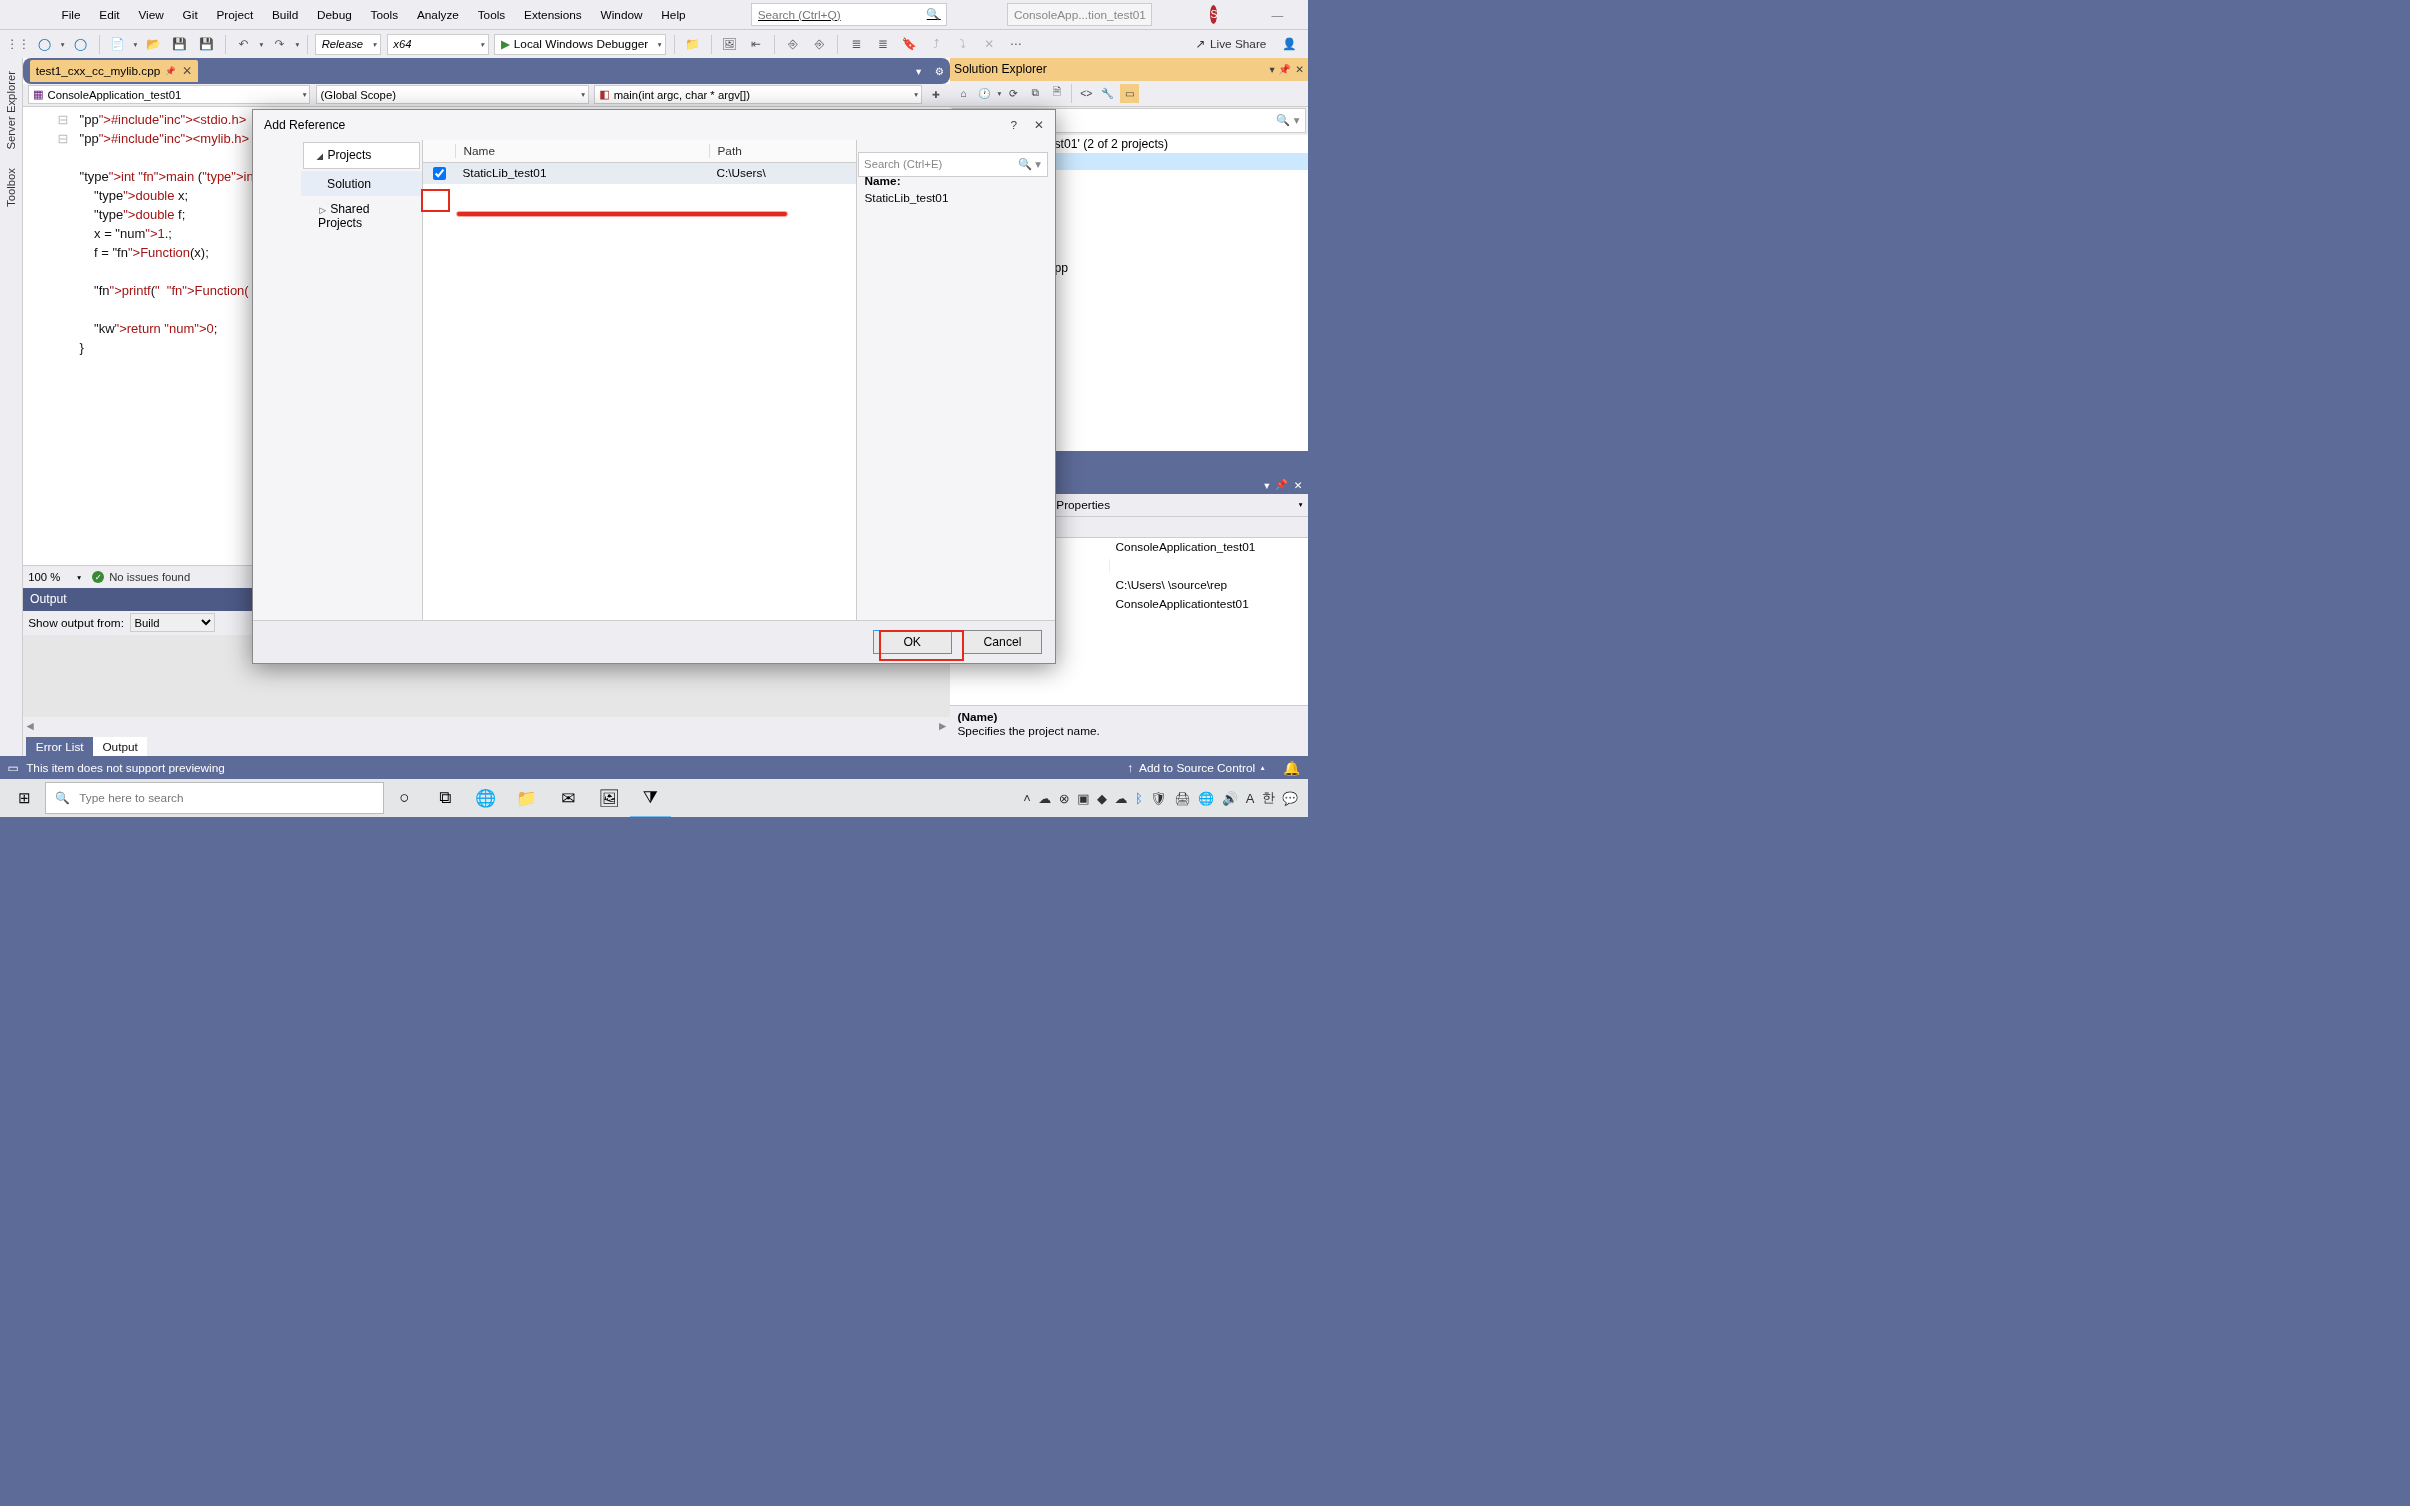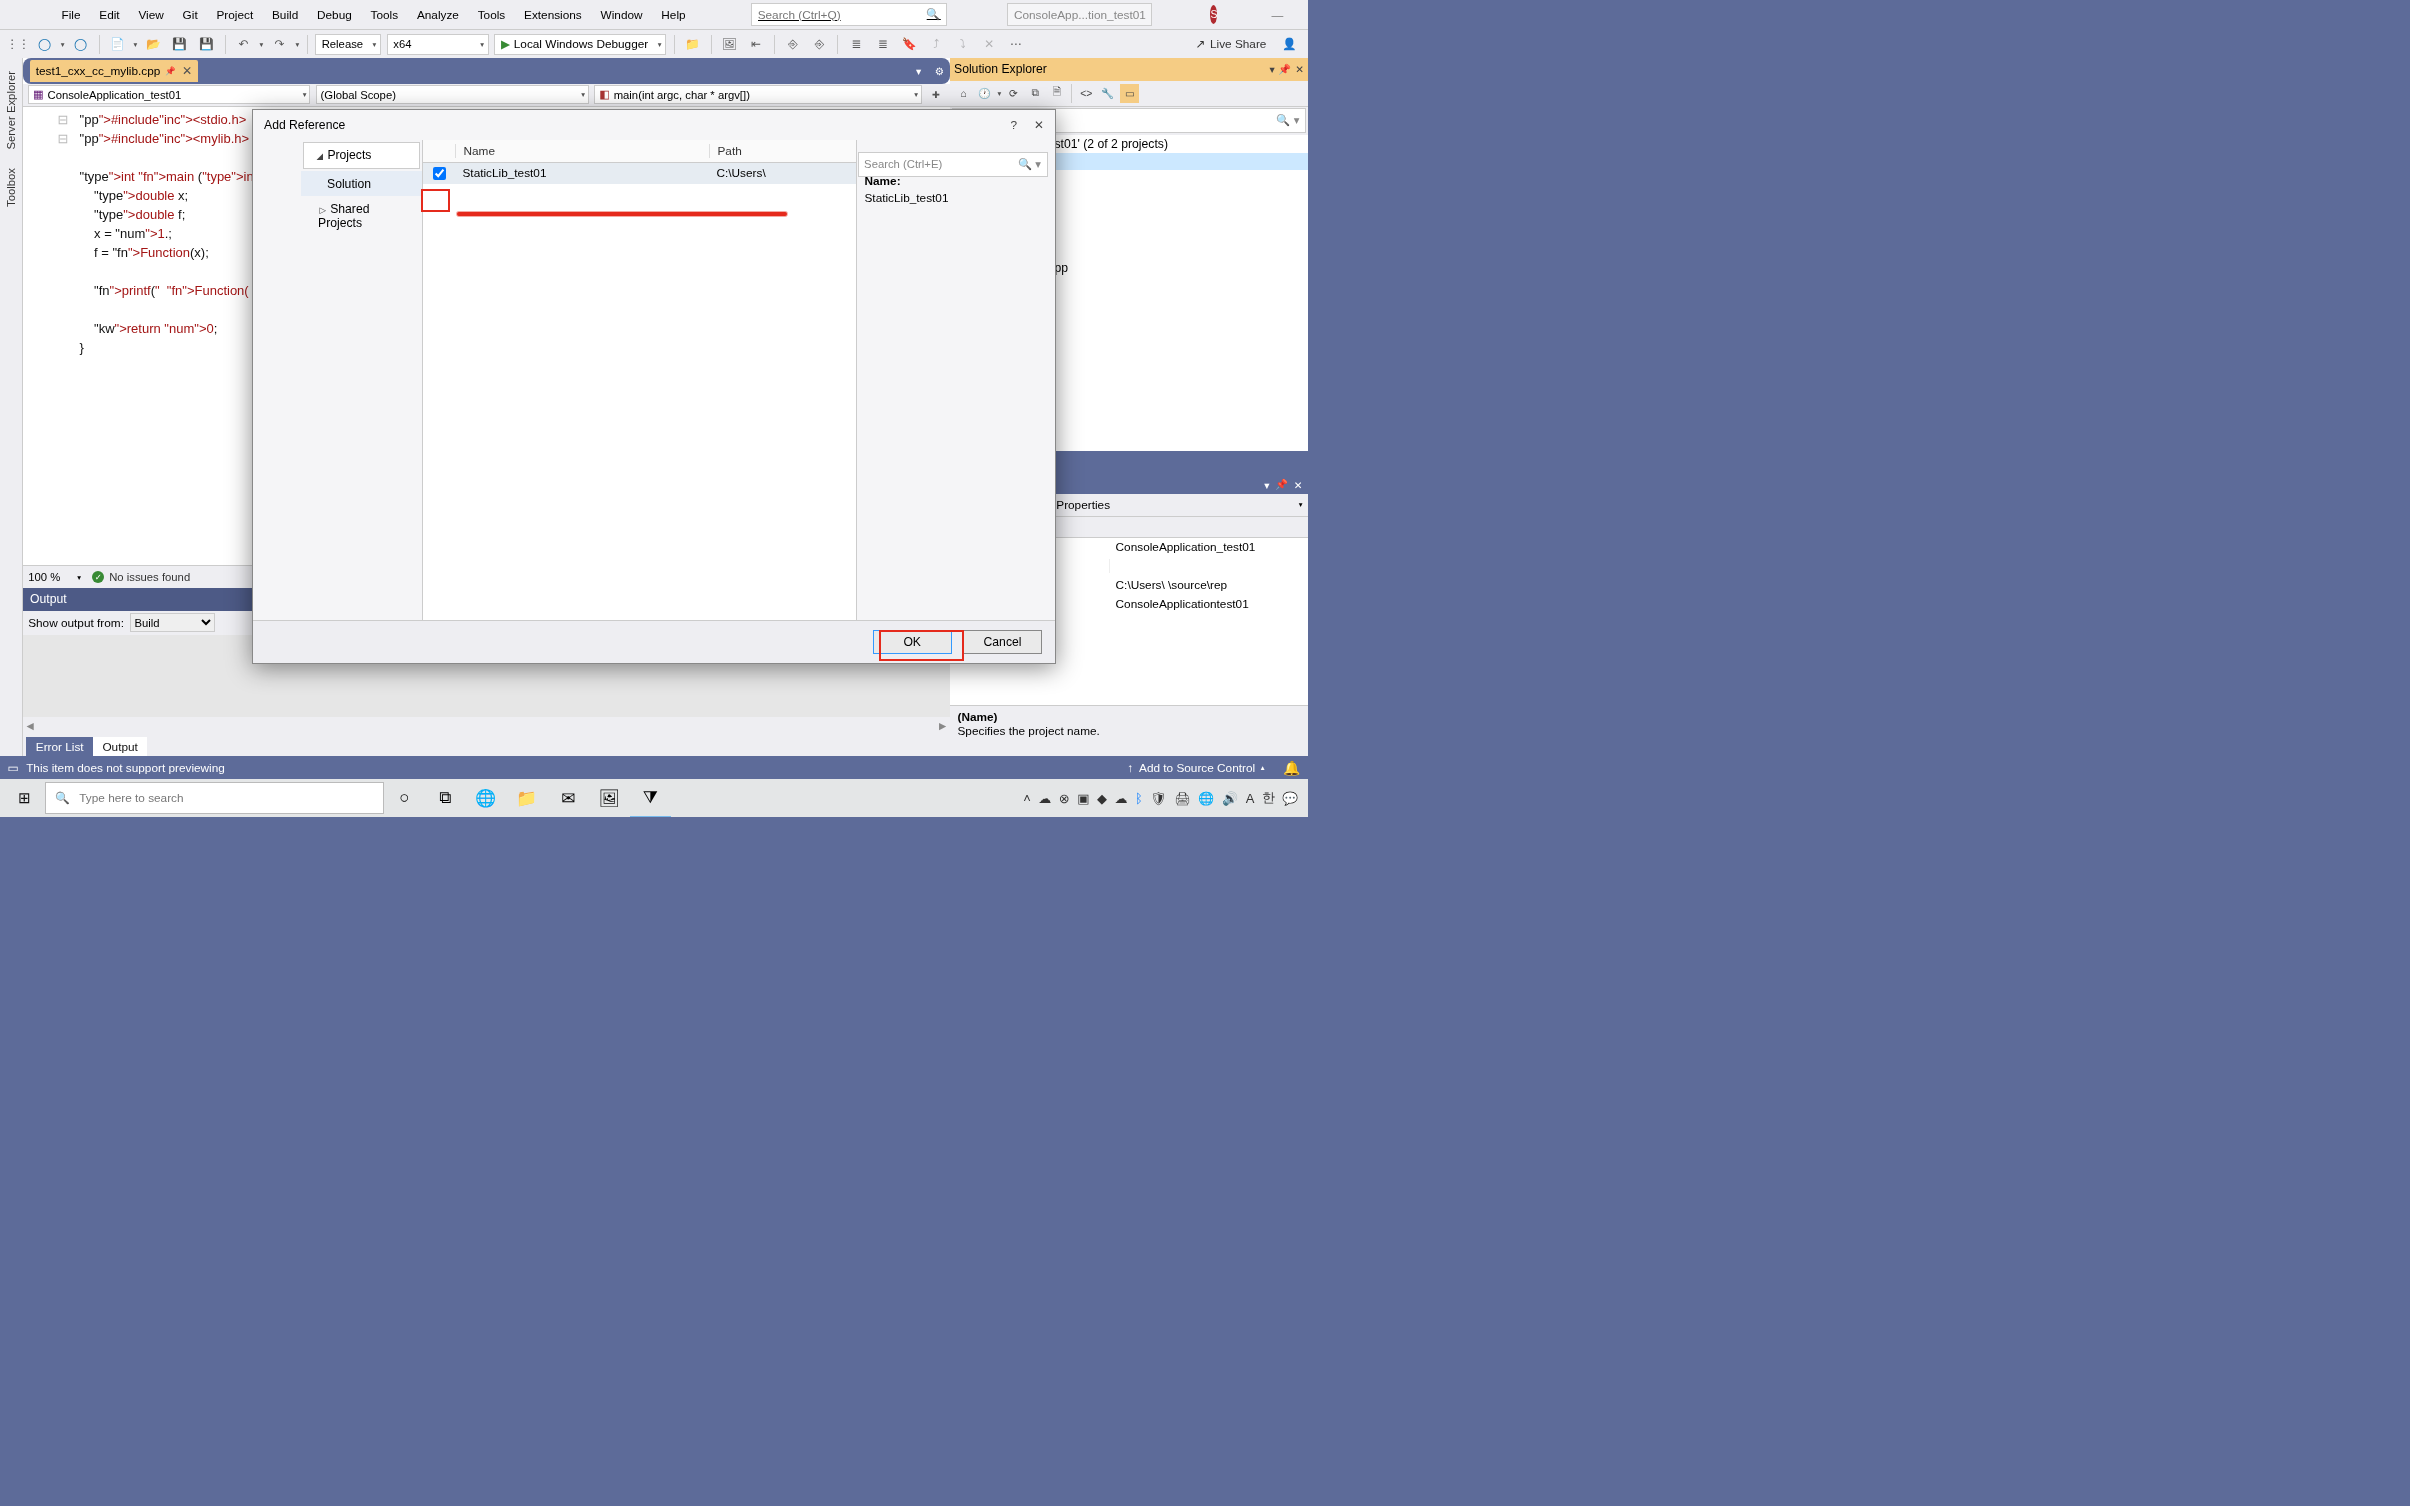--- a/index.html
+++ b/index.html
@@ -15,21 +15,21 @@
   .sol-name-box { margin-left:21px; width:160px; height:22.6px; background:#F5F5F7; border:0.9px solid #ccc; display:flex; align-items:center; padding:0 5.6px; color:#888; }
   .avatar { width:19px; height:19px; border-radius:50%; background:#B02A30; color:#fff; font-size:10.4px; display:flex; align-items:center; justify-content:center; margin-left:19px; }
   .winbtns { margin-left:auto; display:flex; }
   .winbtns div { width:42px; height:28px; display:flex; align-items:center; justify-content:center; color:#777; }
 
   
   .toolbar { height:29px; background:#EEEEF2; border-top:0.9px solid #ccc; display:flex; align-items:center; padding:0 7.5px; gap:5.6px; }
   .tbtn { width:21px; height:21px; display:flex; align-items:center; justify-content:center; color:#555; position:relative; }
   .tbtn.blue { color:#1F78B4; }
   .sep { width:0.9px; height:19px; background:#ccc; margin:0 1.9px; }
-  .dropdown { height:21px; border:0.9px solid #ccc; background:#fff; padding:0 17px 0 5.6px; display:flex; align-items:center; font-size:11.3px; position:relative; }
+  .dropdown { height:21px; border:0.9px solid #ccc; background:#fff; padding:0 17px 0 5.6px; display:flex; align-items:center; font-size:11.3px; position:relative;font-style:italic; }
   .dropdown::after { content:"▾"; position:absolute; right:3.8px; font-size:7.5px; color:#555; }
   .debugbtn { height:21px; border:0.9px solid #ccc; background:#fff; display:flex; align-items:center; padding:0 17px 0 5.6px; gap:3.8px; position:relative; }
   .debugbtn .play { color:#388A34; }
   .debugbtn::after { content:"▾"; position:absolute; right:3.8px; font-size:7.5px; color:#555; }
   .liveshare { display:flex; align-items:center; gap:4.7px; color:#333; margin-left:auto; margin-right:7.5px;}
 
   
   .main { position:absolute; top:58px; bottom:32px; left:0; right:0; display:flex; }
   .leftstrip { width:22.6px; background:#EEEEF2; border-right:0.9px solid #ccc; display:flex; flex-direction:column; align-items:center; gap:3.8px; padding-top:5.6px; }
   .leftstrip .tab { writing-mode:vertical-rl; transform:rotate(180deg); font-size:11.3px; padding:7.5px 1.9px; color:#333; }

